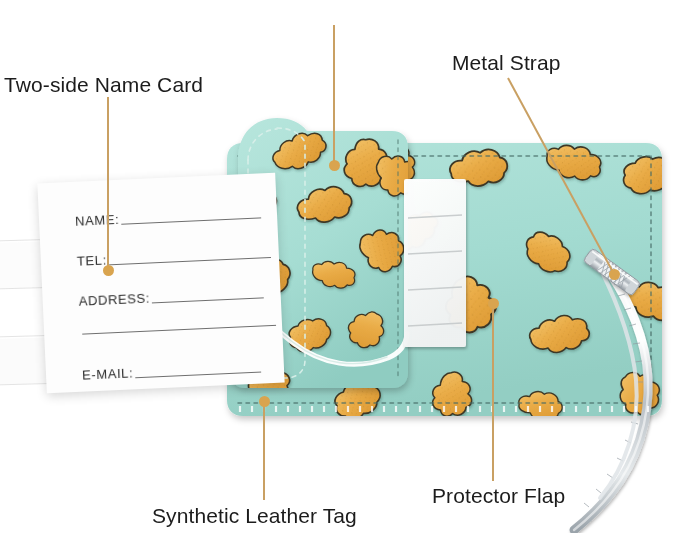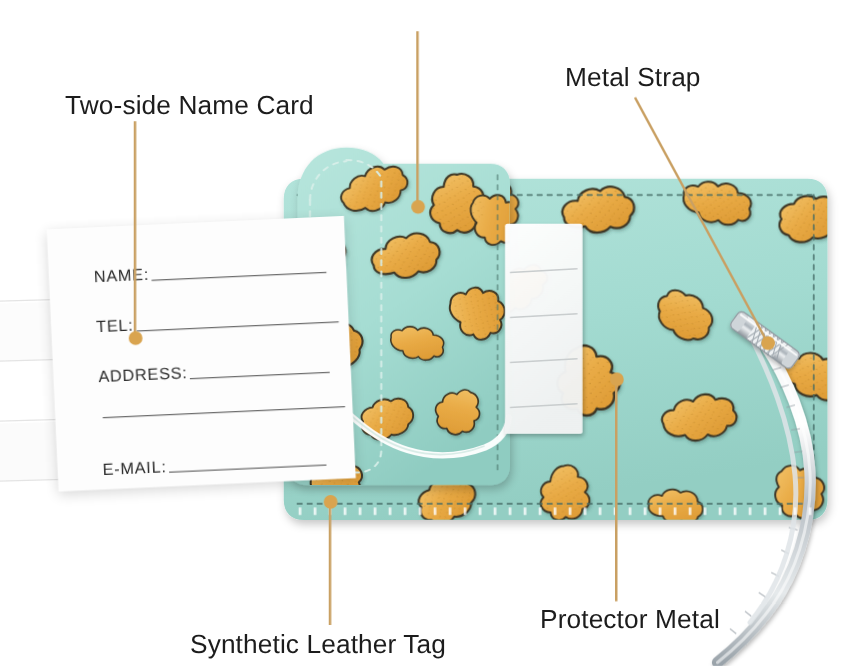--- a/index.html
+++ b/index.html
@@ -357,34 +357,34 @@
         <span class="nc-lbl"></span>
         <span class="nc-line" style="width:196px;"></span>
       </div>
       <div class="nc-row" style="left:36px;top:186px;width:196px;">
         <span class="nc-lbl">E-MAIL:</span>
         <span class="nc-line" style="width:126px;"></span>
       </div>
     </div>
   </div>
 
-  <div class="callout-label" style="left:4px;top:74px;margin-left:48px;">Two-side Name Card</div>
+  <div class="callout-label" style="left:4px;top:74px;">Two-side Name Card</div>
   <div class="leader" style="left:107px;top:97px;width:2px;height:172px;"></div>
   <div class="leader-dot" style="left:103px;top:265px;"></div>
 
   <div class="leader" style="left:333px;top:25px;width:2px;height:140px;"></div>
   <div class="leader-dot" style="left:329px;top:160px;"></div>
 
   <div class="callout-label" style="left:452px;top:52px;">Metal Strap</div>
   <svg width="200" height="230" viewBox="0 0 200 230" style="position:absolute;left:480px;top:74px;">
     <line x1="28" y1="4" x2="134" y2="200" stroke="#c9a063" stroke-width="2"></line>
   </svg>
   <div class="leader-dot" style="left:609px;top:269px;"></div>
 
   <div class="callout-label" style="left:152px;top:505px;">Synthetic Leather Tag</div>
   <div class="leader" style="left:263px;top:402px;width:2px;height:98px;"></div>
   <div class="leader-dot" style="left:259px;top:396px;"></div>
 
-  <div class="callout-label" style="left:432px;top:485px;">Protector Metal</div>
+  <div class="callout-label" style="left:432px;top:485px;">Protector Flap</div>
   <div class="leader" style="left:492px;top:303px;width:2px;height:178px;"></div>
   <div class="leader-dot" style="left:488px;top:298px;"></div>
 
 </div>
 
 </body></html>

